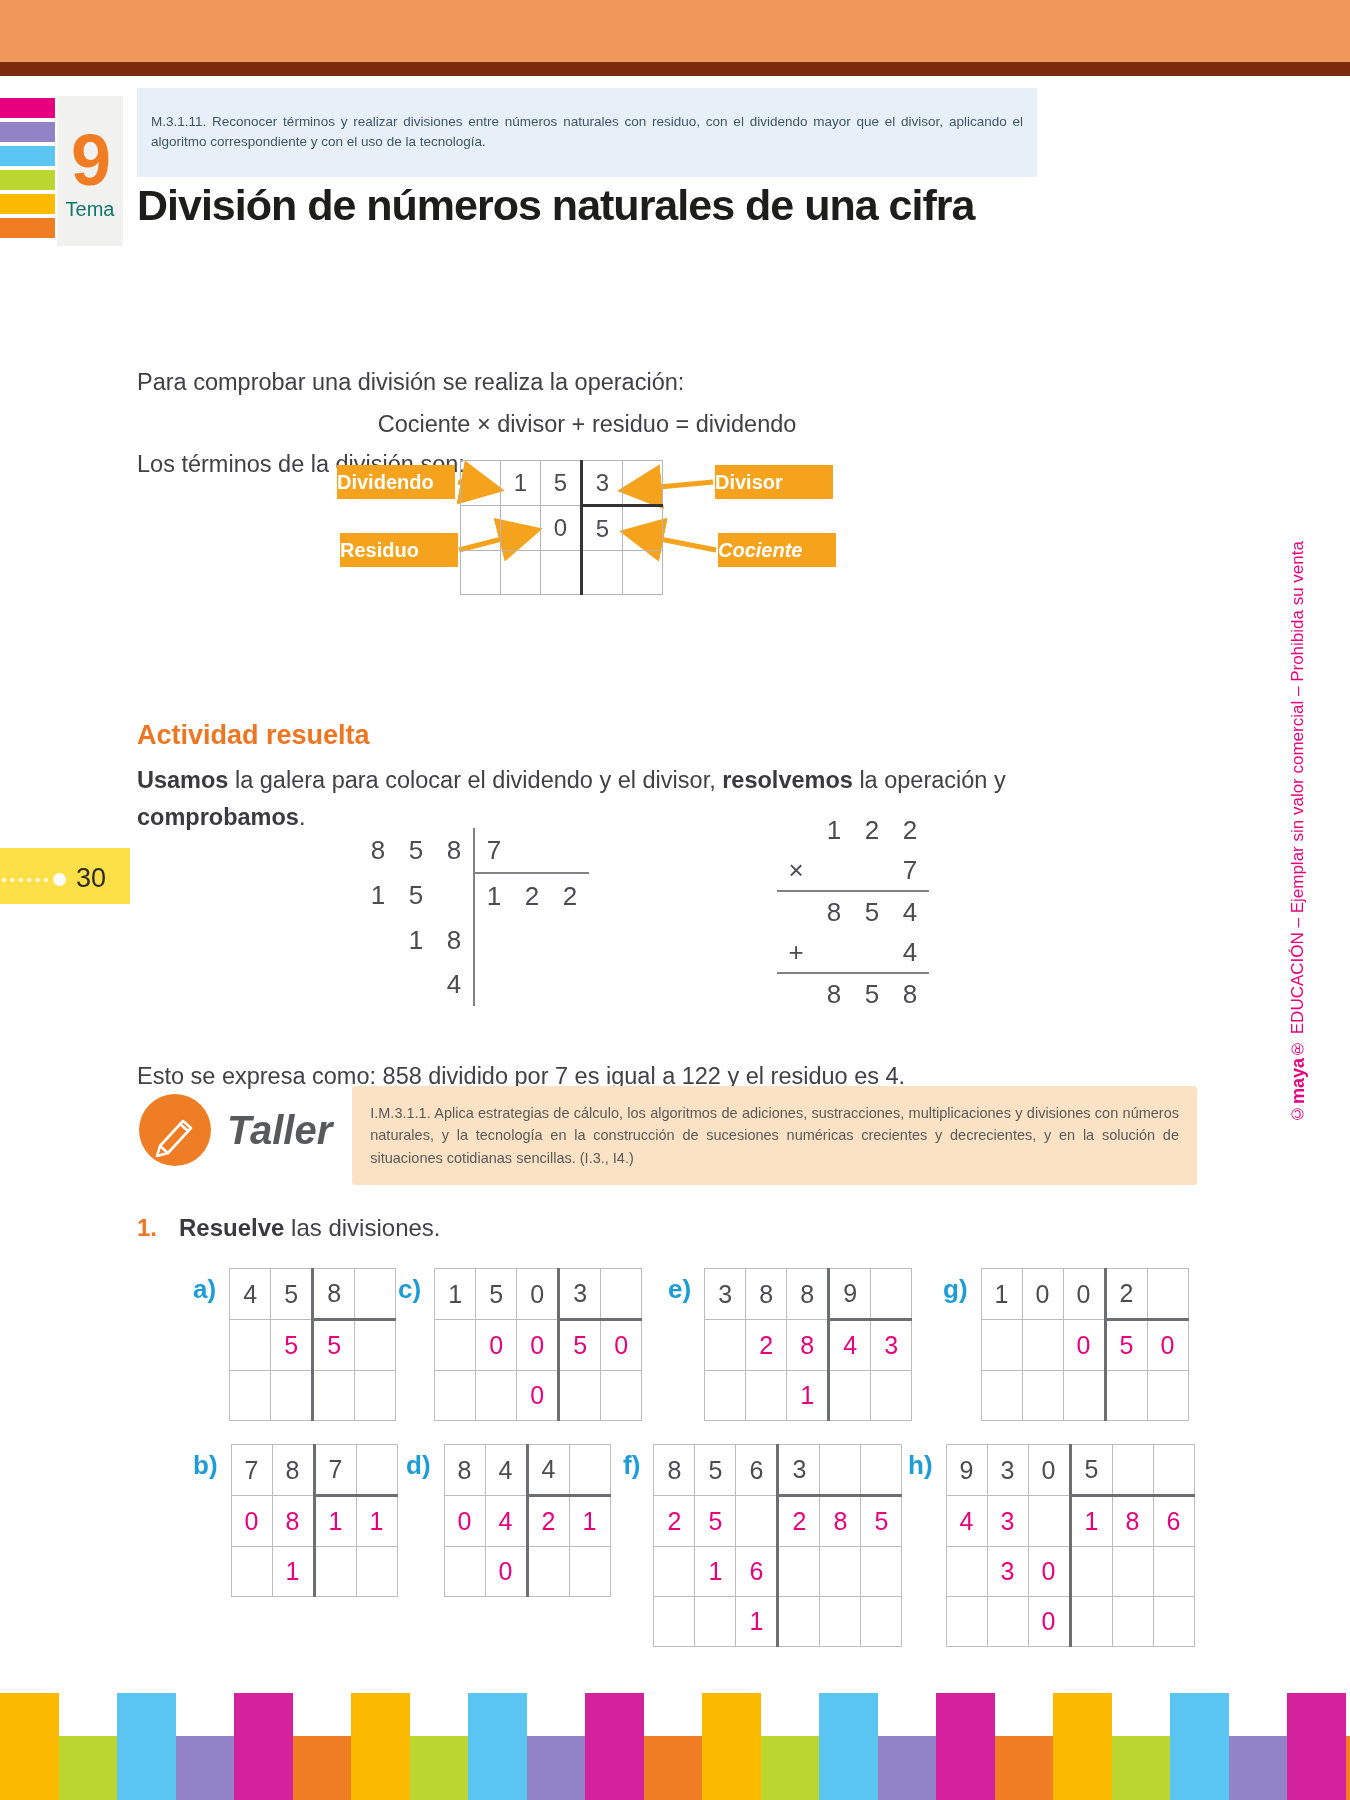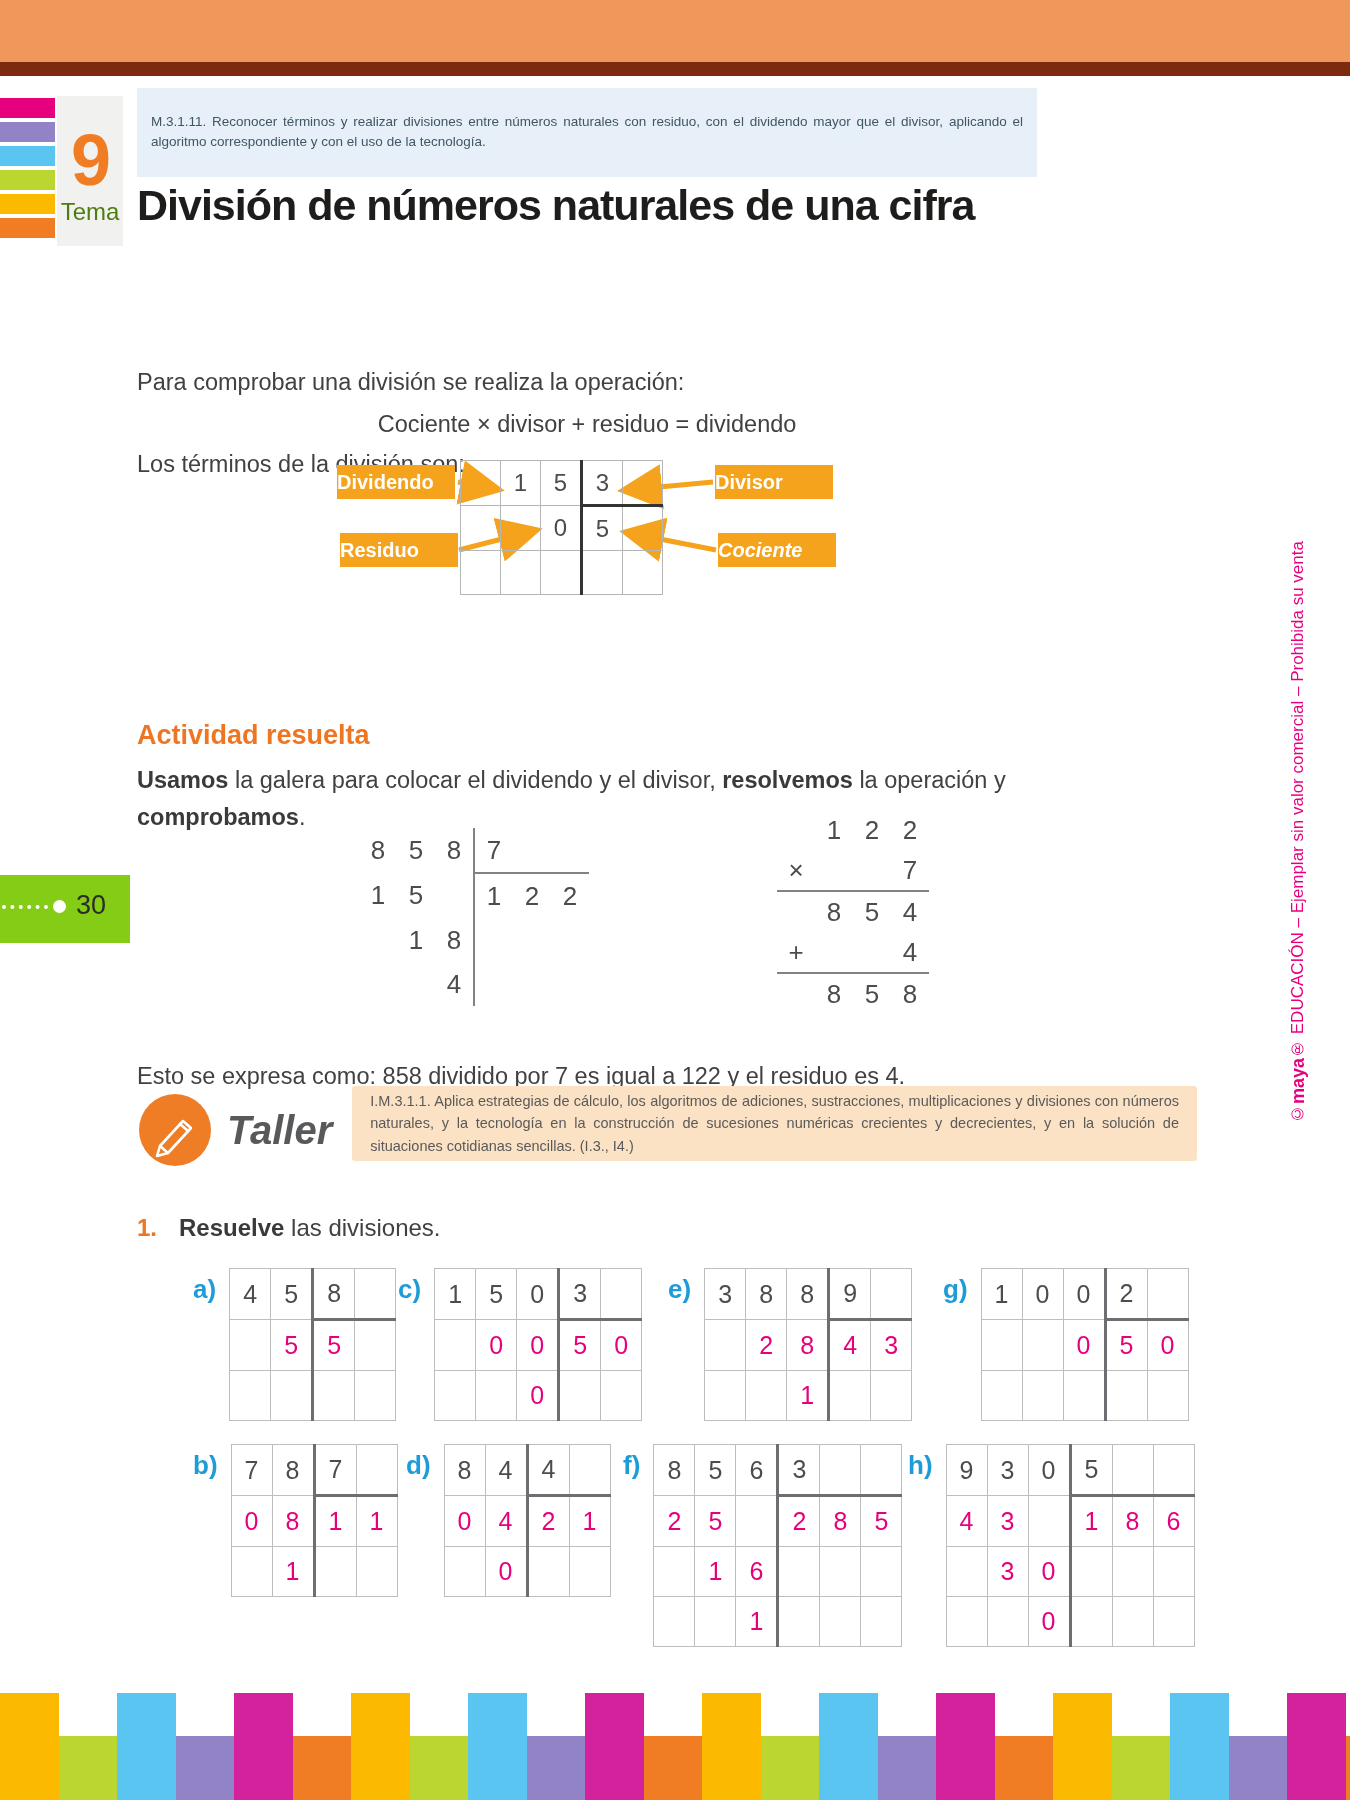--- a/index.html
+++ b/index.html
@@ -9,24 +9,24 @@
   
   .top-bar{position:absolute;left:0;top:0;width:1350px;height:62px;background:#F0985C;}
   .top-stripe{position:absolute;left:0;top:62px;width:1350px;height:14px;background:#7C2B10;}
 
   
   .tema-block{position:absolute;left:0;top:96px;width:130px;}
   .tabs{position:absolute;left:0;top:2px;}
   .tab{width:55px;height:20px;margin-bottom:4px;}
   .tema-box{position:absolute;left:57px;top:0;width:66px;height:150px;background:#F1F1F0;text-align:center;}
   .tema-number{font-size:72px;font-weight:800;color:#F07D23;line-height:1.0;margin-top:28px;letter-spacing:-2px;}
-  .tema-label{font-size:24px;color:#4d7c0f;margin-top:2px;}
-
-  
-  .page-badge{position:absolute;left:0;top:875px;width:130px;height:68px;background:#84cc16;}
+  .tema-label{font-size:20px;color:#0f766e;margin-top:2px;}
+
+  
+  .page-badge{position:absolute;left:0;top:848px;width:130px;height:56px;background:#fde047;}
   .badge-dots{position:absolute;left:2px;top:30px;width:46px;border-top:4px dotted #fff;}
   .badge-dot{position:absolute;left:53px;top:25px;width:13px;height:13px;border-radius:50%;background:#fff;}
   .badge-num{position:absolute;left:76px;top:15px;font-size:27px;color:#2B2B2B;}
 
   
   .side-note{position:absolute;right:38px;top:548px;height:575px;width:24px;}
   .side-note-inner{writing-mode:vertical-rl;transform:rotate(180deg);white-space:nowrap;
        font-size:17px;color:#E6007E;height:575px;}
   .side-note-inner .brand{font-weight:800;font-size:18px;}
 
@@ -79,21 +79,21 @@
   .worked{position:absolute;left:0;top:740px;width:900px;height:215px;}
   .divg-holder{position:absolute;left:222px;top:0;}
   .chk-holder{position:absolute;left:640px;top:-18px;}
 
   .conclusion{position:absolute;left:0;top:946px;width:905px;}
 
   
   .taller{position:absolute;left:0;top:998px;width:1060px;display:flex;align-items:flex-start;}
   .taller-icon{flex:none;width:76px;height:76px;margin-top:6px;}
   .taller-label{flex:none;font-size:40px;font-weight:600;color:#58595B;margin:22px 20px 0 14px;font-style:italic;}
-  .taller-box{flex:1;background:#FBE2C5;border-radius:3px;padding:4px 18px;min-height:66px;
+  .taller-box{flex:1;background:#FBE2C5;border-radius:3px;padding:16px 18px;min-height:66px;
        font-size:14.5px;line-height:1.55;color:#5A5A5A;text-align:justify;}
 
   .exercise-head{position:absolute;left:0;top:1126px;font-size:24px;color:#414042;}
   .exercise-head .num{color:#EE7623;font-weight:700;margin-right:22px;}
   .exercise-head b{font-weight:700;color:#3A3A3C;}
 
   .problems{position:absolute;left:0;top:1180px;width:1060px;height:420px;}
   .problem{position:absolute;display:flex;align-items:flex-start;gap:13px;}
   .p-letter{font-size:26px;font-weight:700;color:#1E9CD8;margin-top:6px;}
 

